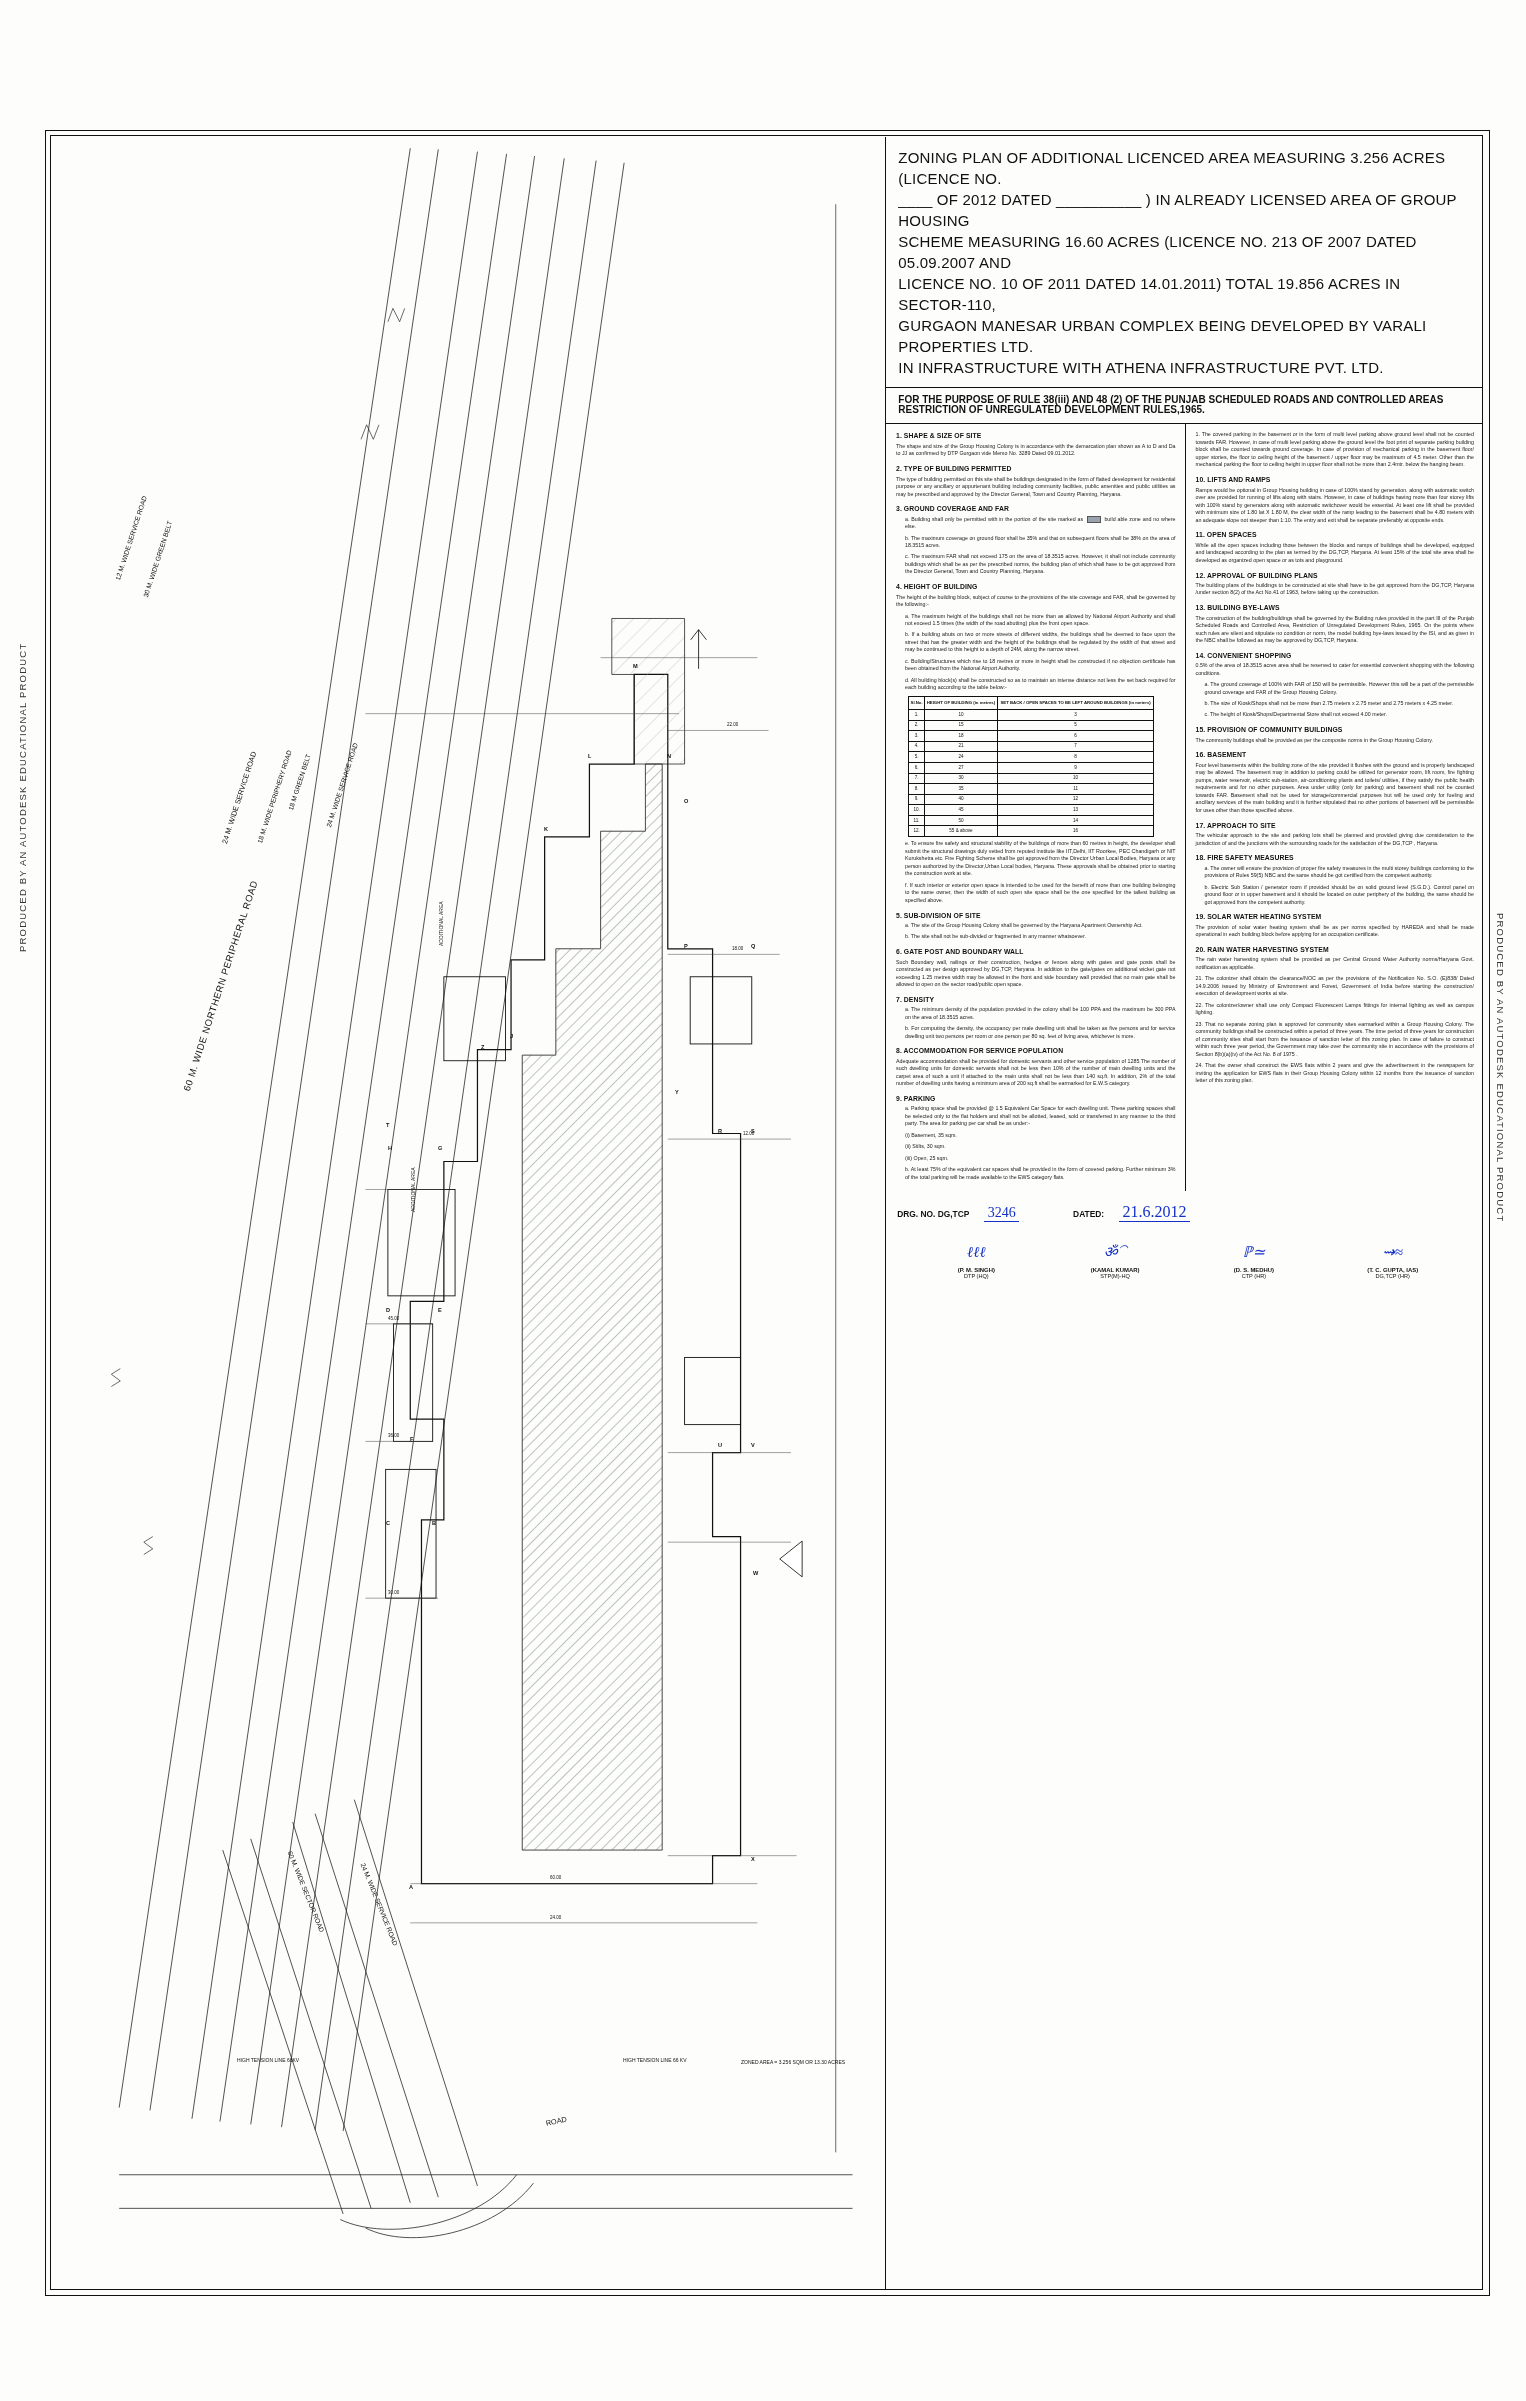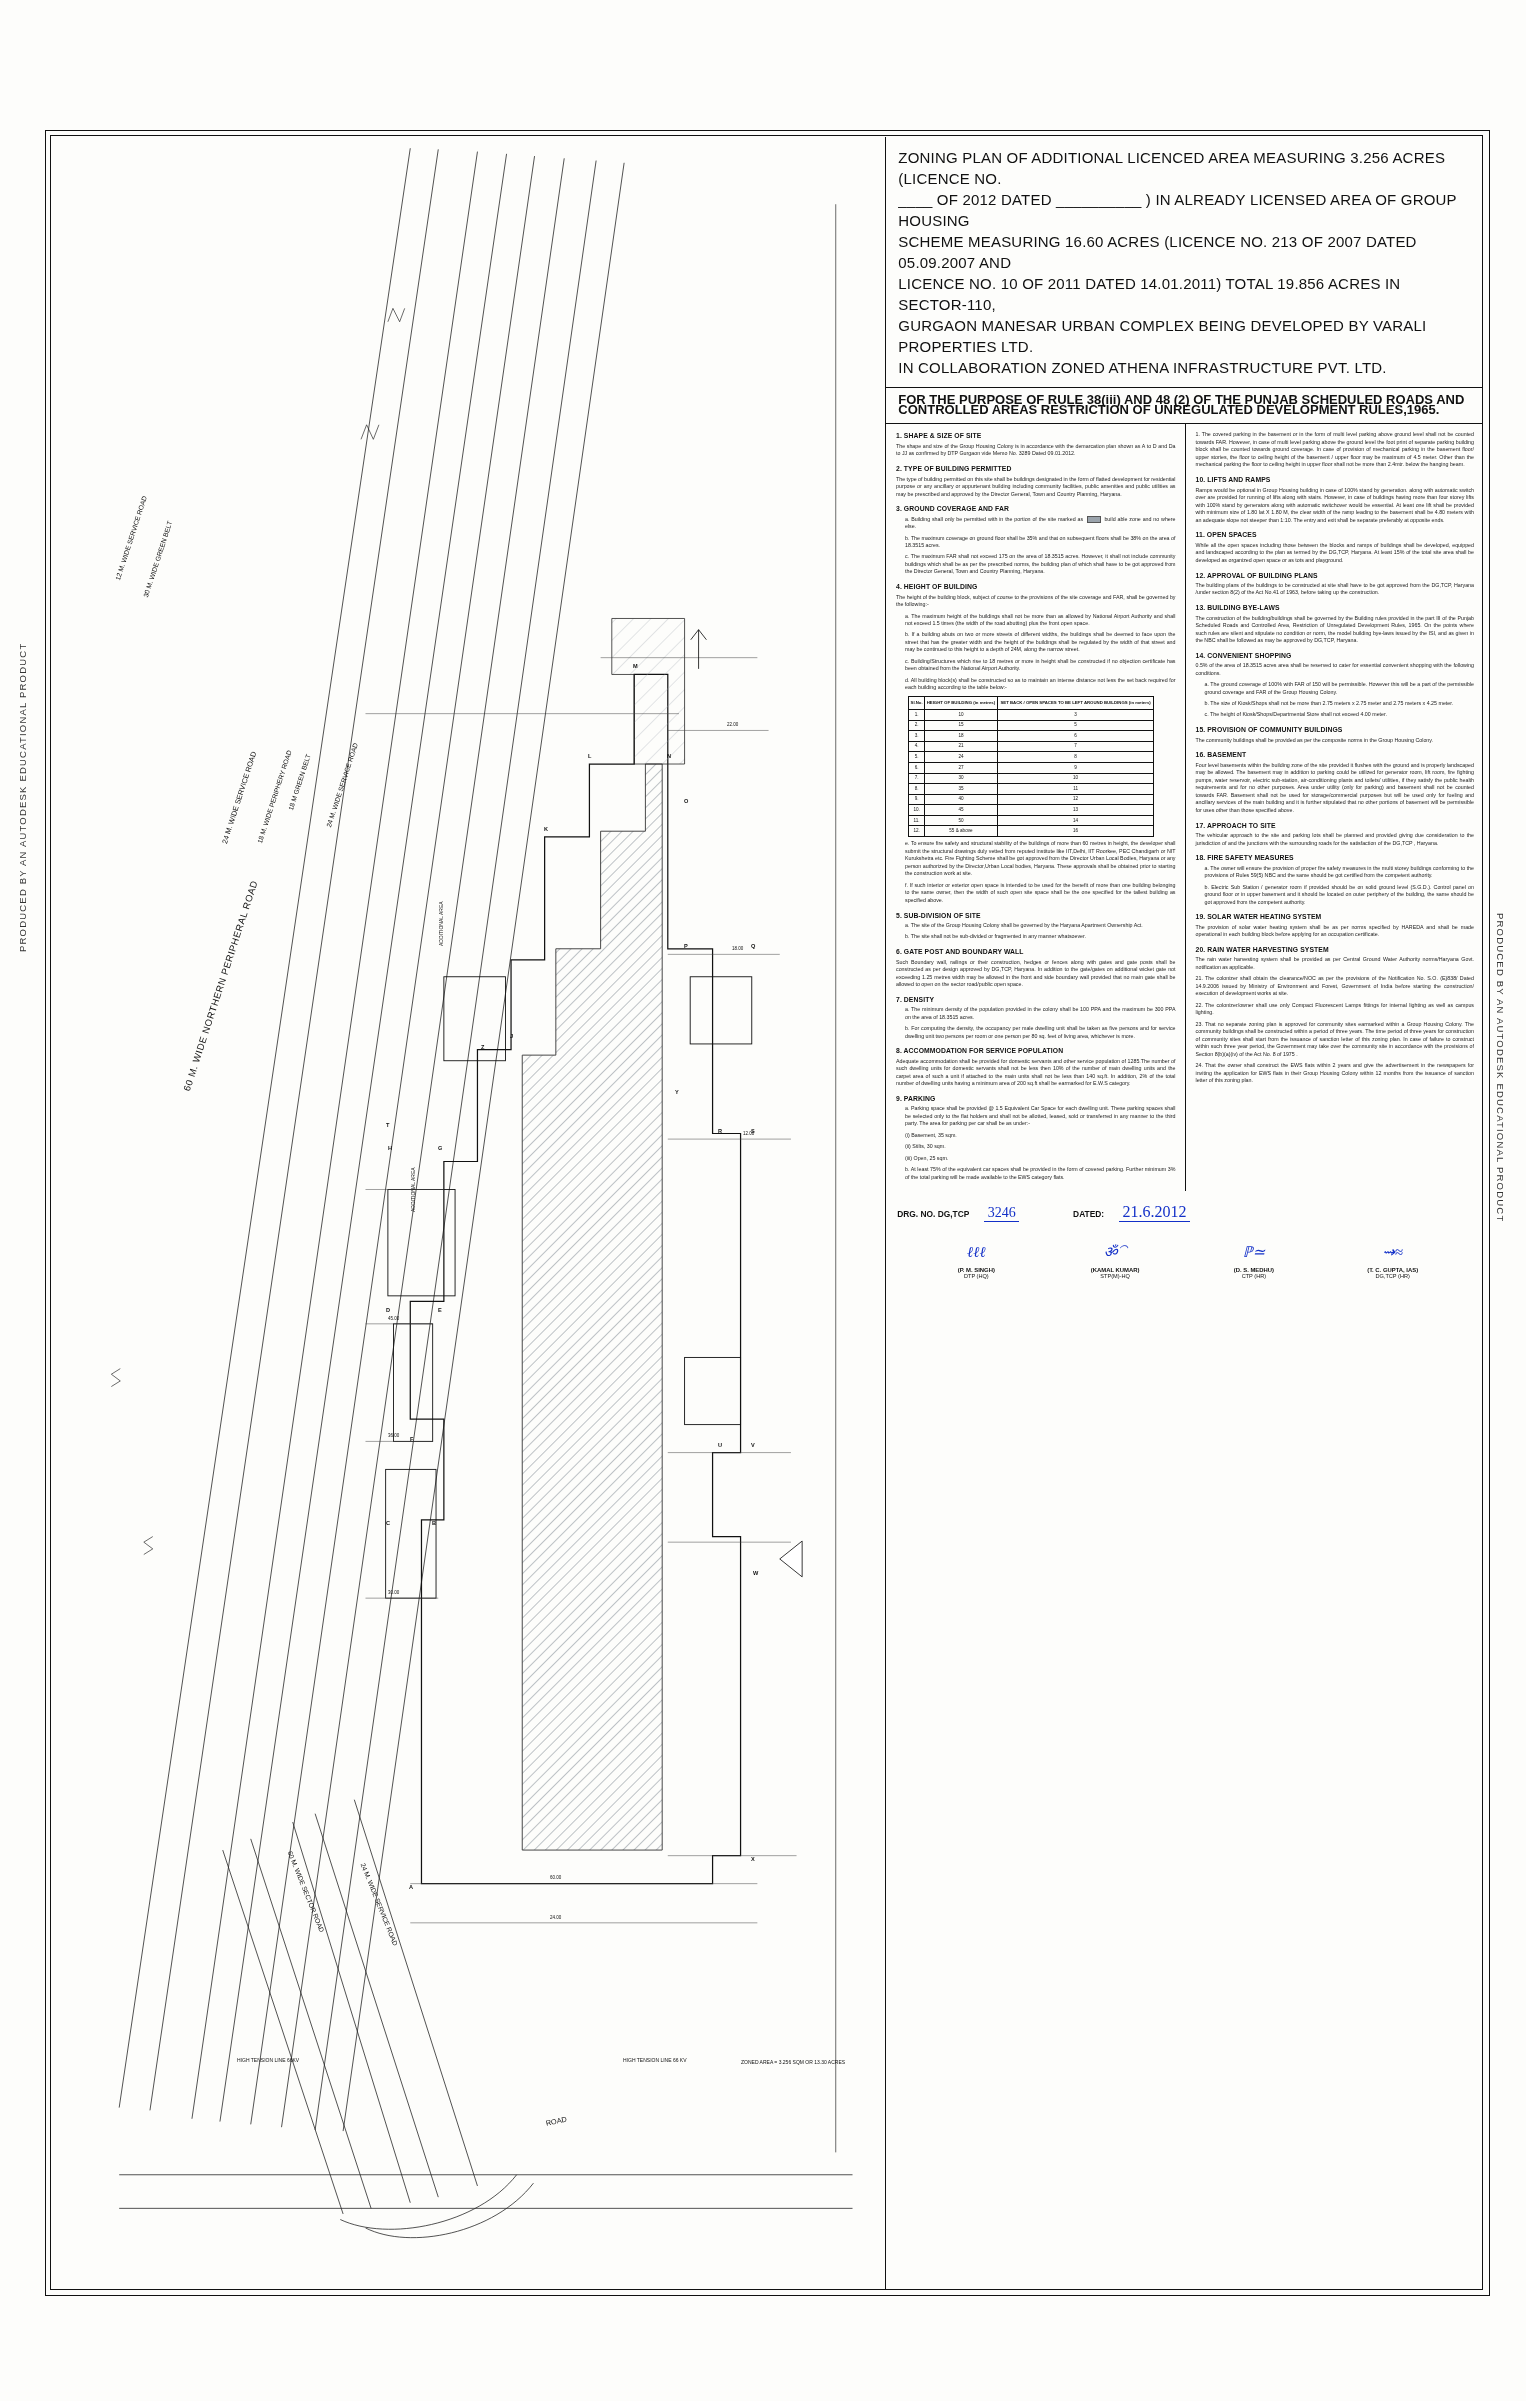--- a/index.html
+++ b/index.html
@@ -14,21 +14,21 @@
   .vwm{position:absolute;font-size:9.5px;letter-spacing:1.2px;color:#333;white-space:nowrap;font-family:"Liberation Sans",sans-serif;}
   .vwm.left{left:17px;top:952px;transform:rotate(-90deg);transform-origin:left top;}
   .vwm.right{left:1506px;top:913px;transform:rotate(90deg);transform-origin:left top;}
 
   
   .drawing{position:absolute;left:52px;top:137px;width:833px;height:2152px;overflow:hidden;}
   .panel{position:absolute;left:885px;top:137px;width:598px;height:2152px;border-left:1.1px solid #111;box-sizing:border-box;}
 
   .panel-title{padding:10px 12.3px 3.4px 12.3px;}
   .panel-title p{margin:0;font-size:15px;line-height:21px;letter-spacing:0.2px;color:#111;font-family:"Liberation Sans",sans-serif;}
-  .rule-note{border-top:1.1px solid #111;border-bottom:1.1px solid #111;margin:5.6px 0 0 0;padding:6.7px 12.3px;font-size:13px;font-weight:bold;line-height:10.6px;}
+  .rule-note{border-top:1.1px solid #111;border-bottom:1.1px solid #111;margin:5.6px 0 0 0;padding:6.7px 12.3px;font-size:10px;font-weight:bold;line-height:10.6px;}
 
   .cols{display:flex;padding:0;}
   .col{width:50%;box-sizing:border-box;padding:7.8px 9px 5.6px 10px;}
   .col.right{border-left:0.6px solid #111;}
   h3.sec{font-size:6.8px;font-weight:bold;margin:7.3px 0 3.4px 0;letter-spacing:0.1px;}
   h3.sec:first-child{margin-top:1.1px;}
   p.body{font-size:5.3px;line-height:7.5px;margin:0 0 3.9px 0;text-align:justify;color:#1a1a1a;}
   p.body.ind{padding-left:9px;}
   .swatch{display:inline-block;width:12.3px;height:5px;background:#9aa3ab;border:0.6px solid #555;vertical-align:middle;margin:0 1.7px;}
 
@@ -212,21 +212,21 @@
   </div>
 
   <div class="panel">
 
     <div class="panel-title">
       <p>ZONING PLAN OF ADDITIONAL LICENCED AREA MEASURING 3.256 ACRES (LICENCE NO.</p>
       <p>____ OF 2012 DATED __________ ) IN ALREADY LICENSED AREA OF GROUP HOUSING</p>
       <p>SCHEME MEASURING 16.60 ACRES (LICENCE NO. 213 OF 2007 DATED 05.09.2007 AND</p>
       <p>LICENCE NO. 10 OF 2011 DATED 14.01.2011) TOTAL 19.856 ACRES IN SECTOR-110,</p>
       <p>GURGAON MANESAR URBAN COMPLEX BEING DEVELOPED BY VARALI PROPERTIES LTD.</p>
-      <p>IN COLLABORATION ZONED ATHENA INFRASTRUCTURE PVT. LTD.</p>
+      <p>IN INFRASTRUCTURE WITH ATHENA INFRASTRUCTURE PVT. LTD.</p>
     </div>
 
     <div class="rule-note">FOR THE PURPOSE OF RULE 38(iii) AND 48 (2) OF THE PUNJAB SCHEDULED ROADS  AND CONTROLLED AREAS RESTRICTION OF UNREGULATED DEVELOPMENT RULES,1965.</div>
 
     <div class="cols">
       <div class="col left" id="col-left">
           <h3 class="sec">1. SHAPE &amp; SIZE OF SITE</h3>
           <p class="body">The shape and size of the Group Housing Colony is in accordance with the demarcation plan shown as A to D and Da to JJ as confirmed by DTP Gurgaon vide Memo No. 3289 Dated 09.01.2012.</p>
           <h3 class="sec">2. TYPE OF BUILDING PERMITTED</h3>
           <p class="body">The type of building permitted on this site shall be buildings designated in the form of flatted development for residential purpose or any ancillary or appurtenant building including community facilities, public amenities and public utilities as may be prescribed and approved by the Director General, Town and Country Planning, Haryana.</p>

